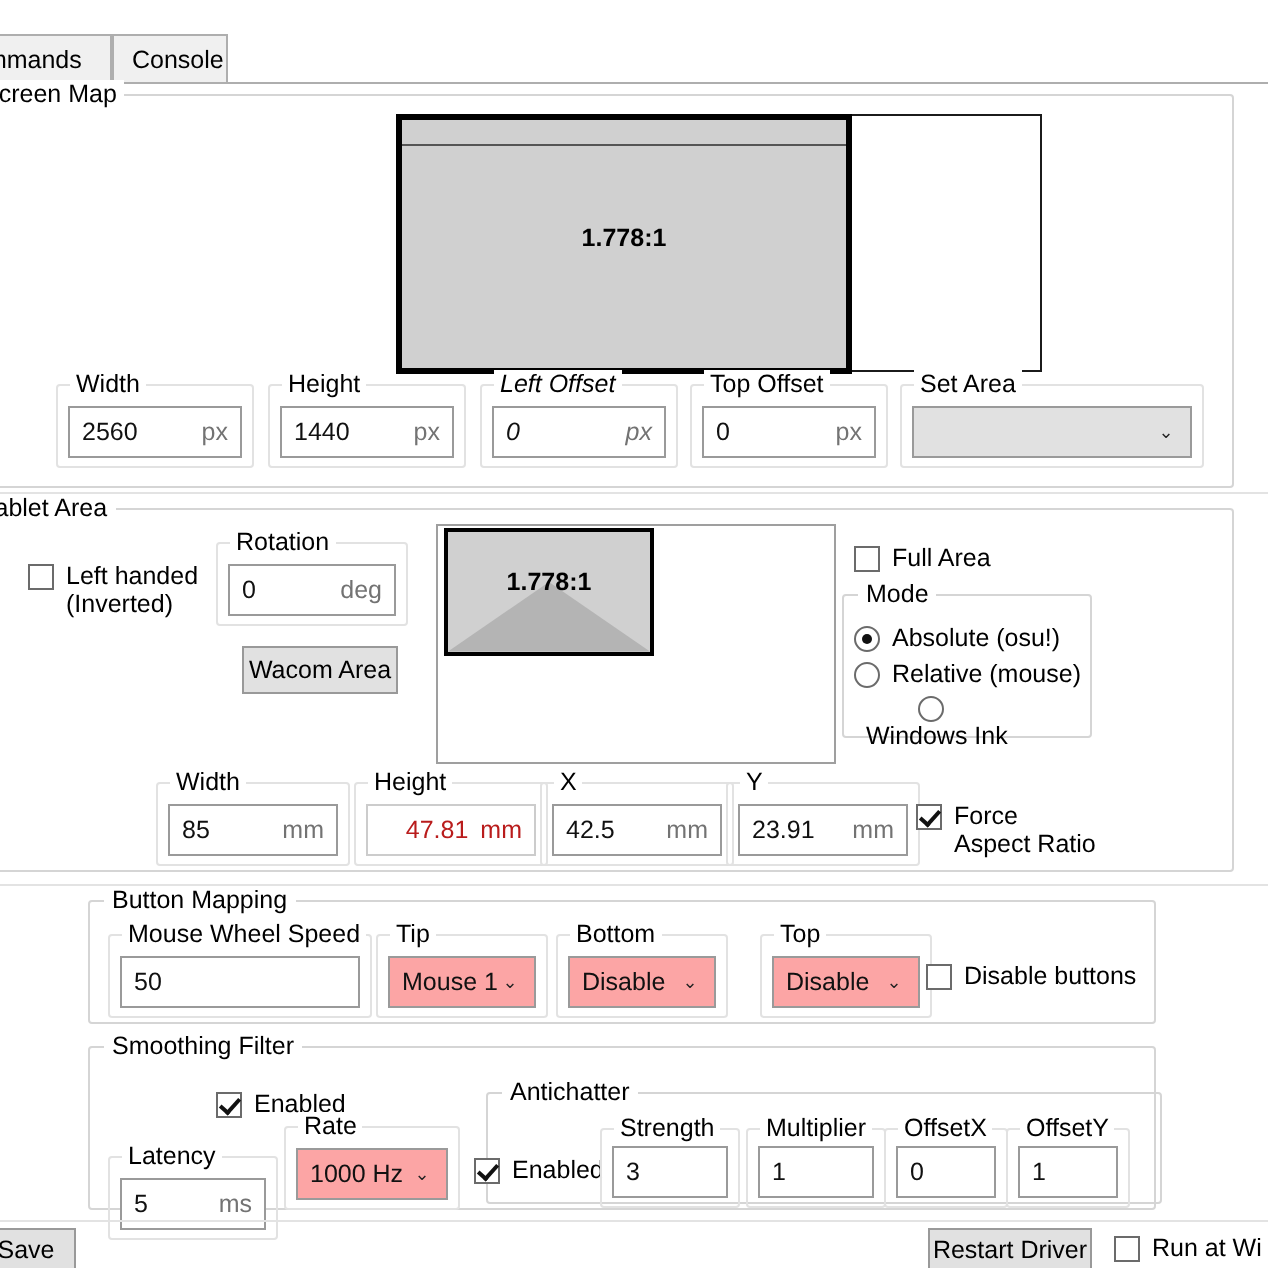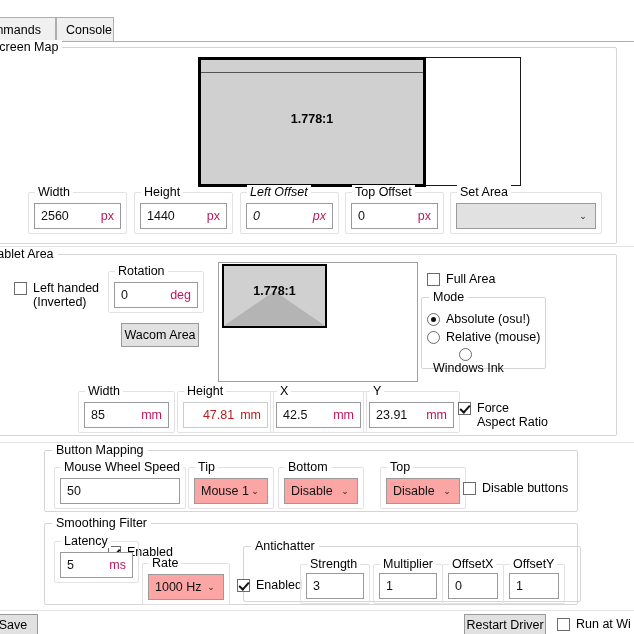--- a/index.html
+++ b/index.html
@@ -85,21 +85,21 @@
     position: absolute;
     left: 0; top: 0; right: 0; bottom: 0;
     border: 1px solid #9a9a9a;
     background: #ffffff;
     display: flex;
     align-items: center;
     padding: 0 6px;
     font-size: 12.5px;
   }
   .txtbox .val { flex: 1 1 auto; text-align: left; color: #111; }
-  .txtbox .unit { flex: 0 0 auto; color: #be185d; padding-left: 6px; }
+  .txtbox .unit { flex: 0 0 auto; color: #737373; padding-left: 6px; }
   .txtbox.disabled { background: #ffffff; border-color: #cccccc; }
   .txtbox.disabled .val,
   .txtbox.disabled .unit { color: #b91c1c; text-align: right; }
 
   select.combo, .combo {
     position: absolute;
     left: 0; top: 0; right: 0; bottom: 0;
     border: 1px solid #9a9a9a;
     background: #fca5a5;
     display: flex;
@@ -475,21 +475,21 @@
 
   <div class="group" style="left:44px; top:523px; width:534px; height:82px;">
     <span class="glabel">Smoothing Filter</span>
   </div>
 
   <div class="chk" style="left:108px; top:545px;">
     <span class="chkbox checked"></span>
     <span class="chklabel">Enabled</span>
   </div>
 
-  <div class="fg" style="left:54px; top:541px; width:85px; height:42px;padding-left:48px;">
+  <div class="fg" style="left:54px; top:578px; width:85px; height:42px;padding-left:48px;">
     <span class="fglabel">Latency</span>
     <div class="fgbody">
       <div class="txtbox">
         <span class="val">5</span>
         <span class="unit">ms</span>
       </div>
     </div>
   </div>
 
   <div class="fg" style="left:142px; top:563px; width:88px; height:42px;">

